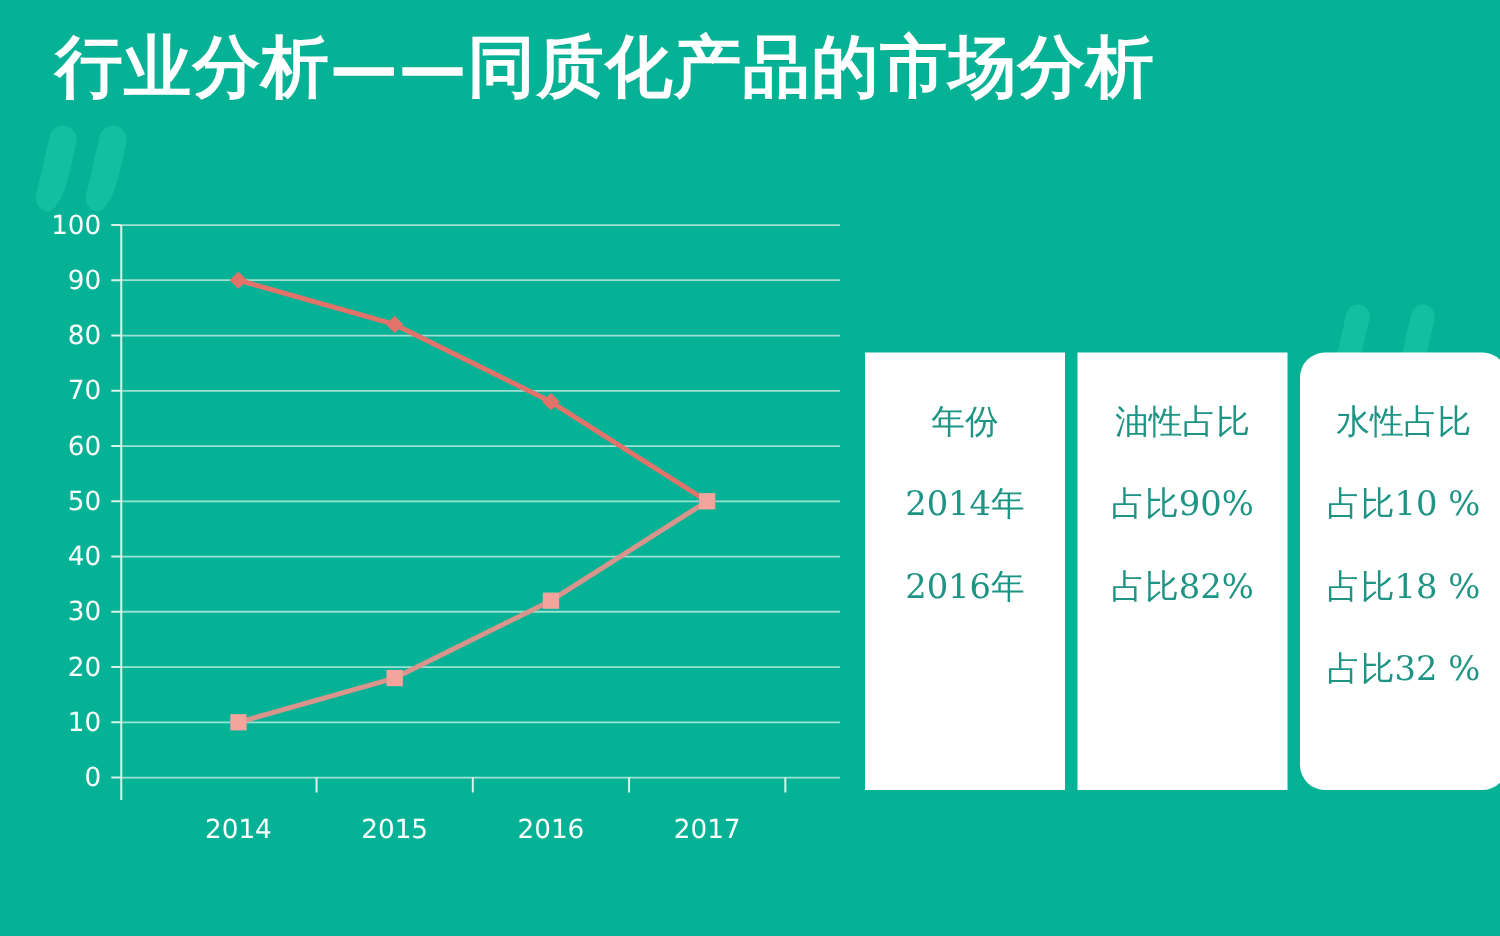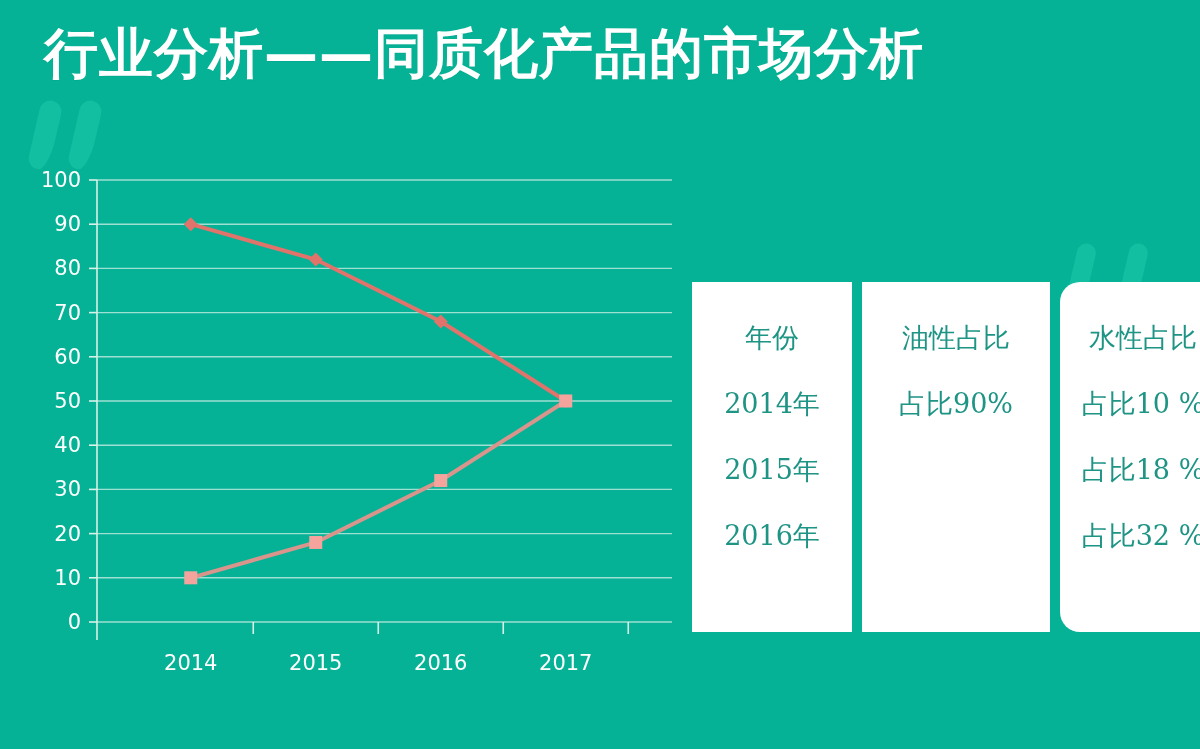--- a/index.html
+++ b/index.html
@@ -64,21 +64,21 @@
   .tcol{
     background:#ffffff;
     width:160px;height:350px;
     box-sizing:border-box;
     display:flex;flex-direction:column;
     align-items:center;
     padding-top:22px;
     box-shadow:0 0 0 rgba(0,0,0,0);
   }
   .tcol.col-year{width:160px;}
-  .tcol.col-oil{width:188px;}
+  .tcol.col-oil{width:168px;}
   .tcol.col-water{width:166px;border-radius:20px;}
   .tcell{
     color:#1e9485;
     font-size:27px;
     font-family:"DejaVu Serif","Liberation Serif",serif;
     line-height:1;
     height:66px;
     display:flex;align-items:center;justify-content:center;
     white-space:nowrap;
     text-align:center;
@@ -177,26 +177,26 @@
             <text x="732" y="92" class="legendtext">水性</text>
           </g>
         </g>
     </svg>
   </div>
 
   <div class="table-wrap">
     <div class="tcol col-year">
       <div class="tcell head">年份</div>
       <div class="tcell">2014年</div>
-      <div class="tcell">2015年</div>
       <div class="tcell">2016年</div>
     </div>
     <div class="tcol col-oil">
       <div class="tcell head">油性占比</div>
       <div class="tcell">占比90%</div>
+      <div class="tcell">占比82%</div>
     </div>
     <div class="tcol col-water">
       <div class="tcell head">水性占比</div>
       <div class="tcell">占比10 %</div>
       <div class="tcell">占比18 %</div>
       <div class="tcell">占比32 %</div>
     </div>
   </div>
 
 </div>

